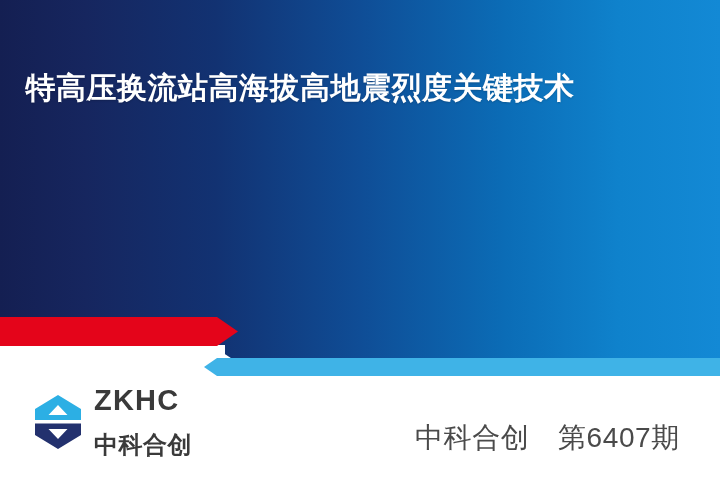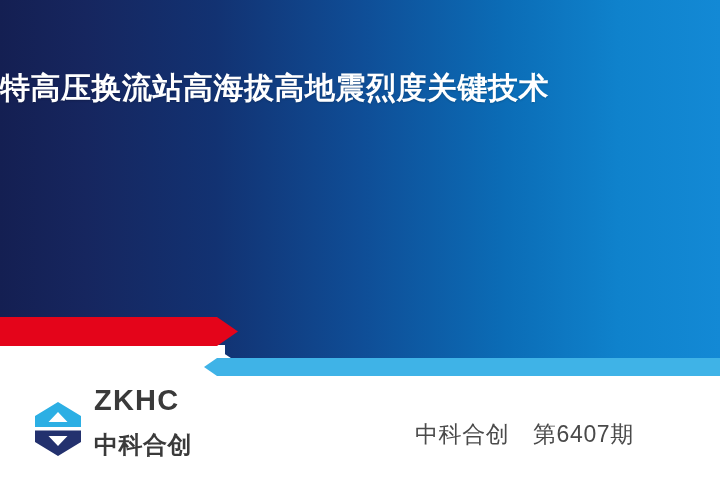--- a/index.html
+++ b/index.html
@@ -54,21 +54,21 @@
     background: #ffffff;
     clip-path: polygon(0 0, 100% 100%, 0 100%);
   }
 
   
   .title-block {
     position: absolute;
     left: 0;
     top: 62px;
     width: 600px;
-    text-align: left;
+    text-align: center;
     color: #ffffff;
     font-size: 30px;
     font-weight: 700;
     letter-spacing: 0.5px;
     line-height: 52px;
     text-shadow: 0 1px 2px rgba(0,0,0,0.18);
   }
   .title-line {
     display: block;
     white-space: nowrap;
@@ -95,21 +95,21 @@
     background: #3fb3e7;
     clip-path: polygon(13px 0, 100% 0, 100% 100%, 13px 100%, 0 50%);
   }
 
   
   .logo-lockup {
     position: absolute;
     left: 33px;
     top: 386px;
     display: flex;
-    align-items: flex-end;
+    align-items: center;
     gap: 11px;
   }
   .logo-mark {
     width: 50px;
     height: 56px;
     flex: 0 0 auto;
     display: block;
   }
   .logo-words {
     display: flex;
@@ -130,21 +130,21 @@
     color: #3a3a3a;
     letter-spacing: 0.5px;
     margin-top: 18px;
   }
 
   
   .footer-caption {
     position: absolute;
     left: 415px;
     top: 419px;
-    font-size: 23px;
+    font-size: 28px;
     color: #4a4a4a;
     letter-spacing: 0.6px;
     white-space: nowrap;
   }
 </style>
 </head>
 <body>
 
 <div id="slide">
 

